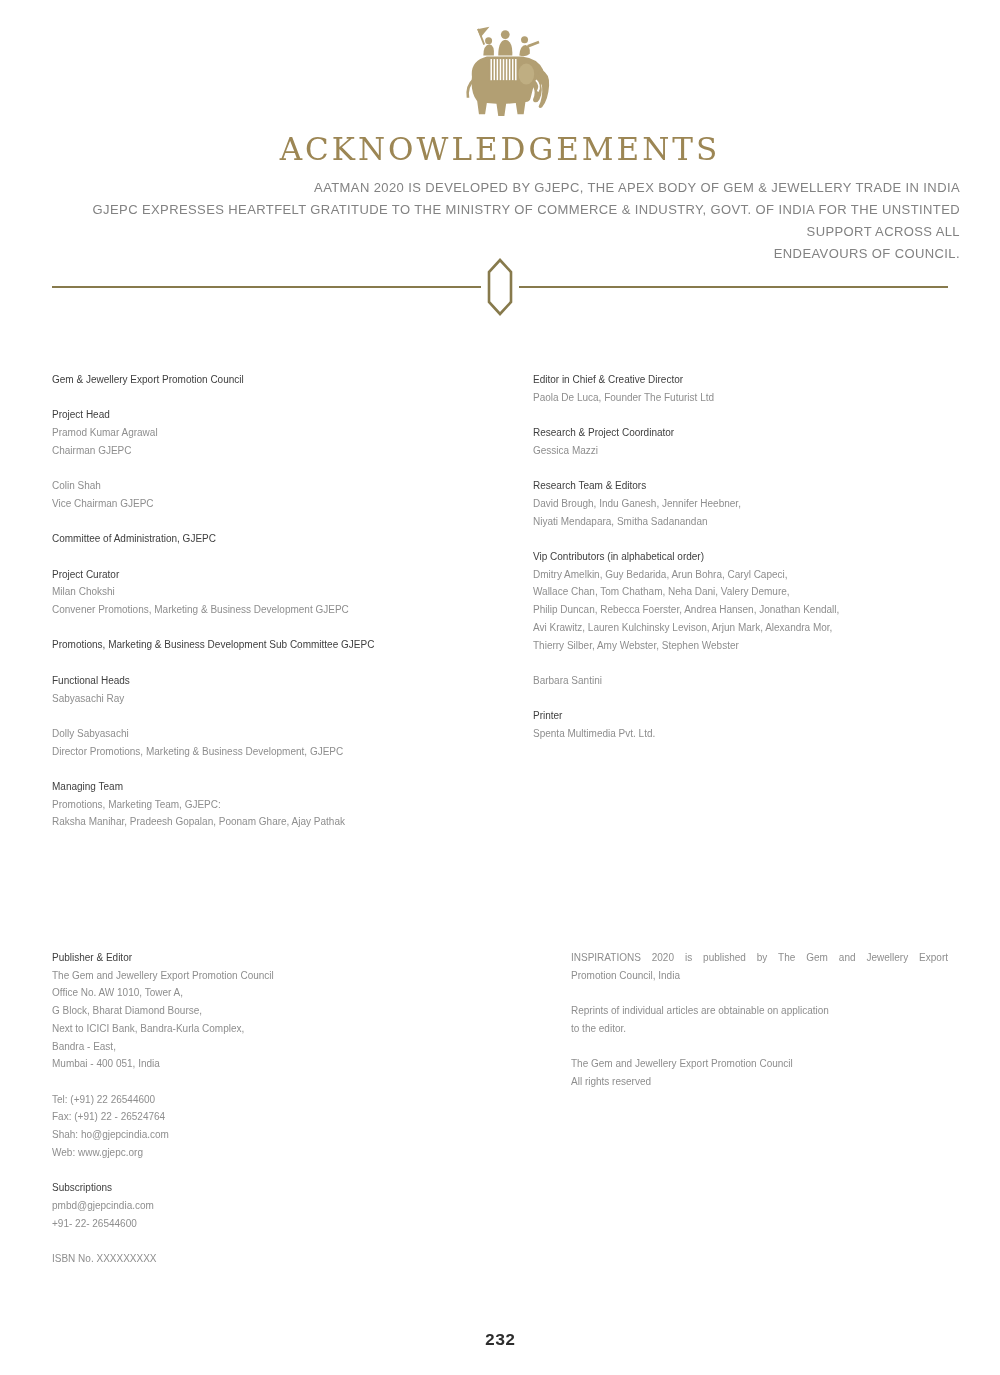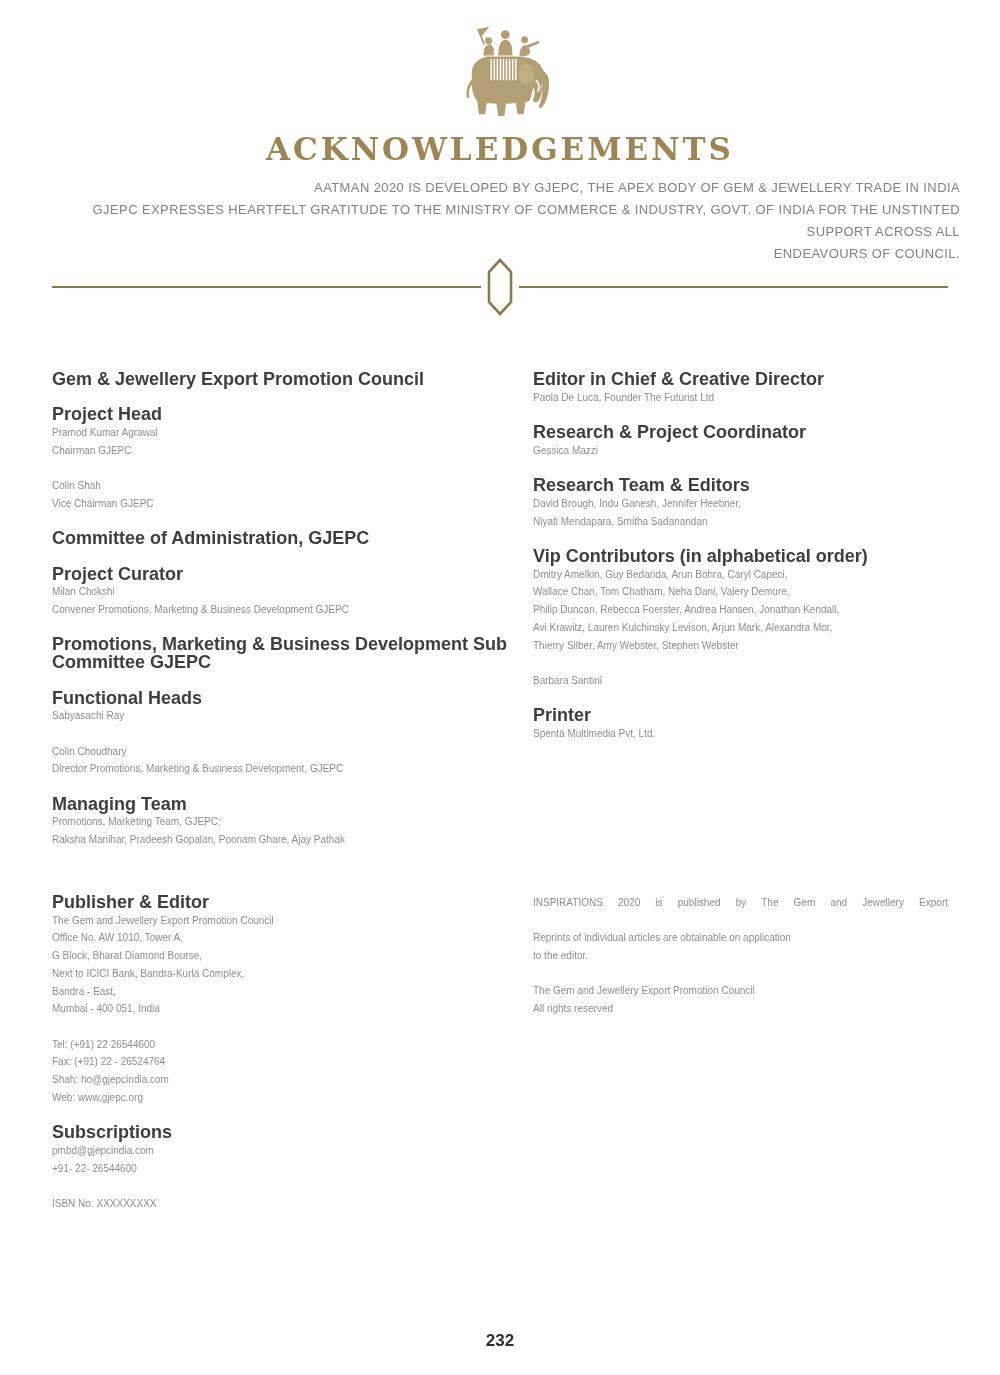--- a/index.html
+++ b/index.html
@@ -9,53 +9,53 @@
     font-family:"Liberation Sans", sans-serif;
     overflow:hidden;
   }
   .logo {
     position:absolute; top:20px; left:50%; transform:translateX(-50%);
     width:114px; height:108px;
   }
   .page-title {
     position:absolute; top:131px; left:0; width:100%;
     text-align:center;
-    font-family:"DejaVu Serif", serif; font-weight:700;
+    font-family:"DejaVu Serif", serif; font-weight:400;
     font-size:31px; letter-spacing:3px; color:#9c8654;
   }
   .intro {
     position:absolute; top:177px; left:40px; right:40px;
     text-align:right; color:#828282;
     font-size:13px; line-height:22px; letter-spacing:0.4px;
   }
   .divider {
     position:absolute; top:257px; left:52px; right:52px; height:60px;
     display:flex; align-items:center;
   }
   .divider .rule { flex:1; height:2px; background:#877a4c; }
   .divider svg { flex:0 0 auto; margin:0 1px; display:block; }
   .credits, .imprint {
     position:absolute; left:52px; right:52px;
     display:flex;
   }
   .credits { top:371px; }
-  .imprint { top:894px; }
+  .imprint { top:949px;gap:38px; }
   .col-left { width:481px; flex:0 0 481px; }
   .col-right { flex:1; }
   .block { margin-bottom:17.7px; }
   .b-title {
-    font-size:18px; line-height:17.7px; font-weight:700; color:#3e3e3e;
+    font-size:10px; line-height:17.7px; font-weight:400; color:#3e3e3e;
   }
   .b-line {
     font-size:10px; line-height:17.7px; color:#8e8e8e;
   }
   .justify { text-align:justify; text-align-last:justify; }
   .page-number {
     position:absolute; top:1331px; left:0; width:100%;
-    text-align:center; font-family:Liberation Sans, sans-serif;
+    text-align:center; font-family:Liberation Mono, monospace;
     font-weight:700; font-size:17px; color:#2e2e2e;
   }
 </style>
 </head>
 <body>
 
 <div class="logo">
   <svg viewBox="0 0 130 110" width="114" height="108" aria-hidden="true">
     <g fill="#b29f73">
 
@@ -137,21 +137,21 @@
       <div class="b-line">Convener Promotions, Marketing &amp; Business Development GJEPC</div>
     </div>
     <div class="block">
       <div class="b-title">Promotions, Marketing &amp; Business Development Sub Committee GJEPC</div>
     </div>
     <div class="block">
       <div class="b-title">Functional Heads</div>
       <div class="b-line">Sabyasachi Ray</div>
     </div>
     <div class="block">
-      <div class="b-line">Colin Choudhary</div>
+      <div class="b-line">Dolly Sabyasachi</div>
       <div class="b-line">Director Promotions, Marketing &amp; Business Development, GJEPC</div>
     </div>
     <div class="block">
       <div class="b-title">Managing Team</div>
       <div class="b-line">Promotions, Marketing Team, GJEPC:</div>
       <div class="b-line">Raksha Manihar, Pradeesh Gopalan, Poonam Ghare, Ajay Pathak</div>
     </div>
   </div>
 
   <div class="col-right">
@@ -209,20 +209,21 @@
       <div class="b-line">+91- 22- 26544600</div>
     </div>
     <div class="block">
       <div class="b-line">ISBN No. XXXXXXXXX</div>
     </div>
   </div>
 
   <div class="col-right">
     <div class="block">
       <div class="b-line justify">INSPIRATIONS 2020 is published by The Gem and Jewellery Export</div>
+      <div class="b-line">Promotion Council, India</div>
     </div>
     <div class="block">
       <div class="b-line">Reprints of individual articles are obtainable on application</div>
       <div class="b-line">to the editor.</div>
     </div>
     <div class="block">
       <div class="b-line">The Gem and Jewellery Export Promotion Council</div>
       <div class="b-line">All rights reserved</div>
     </div>
   </div>

